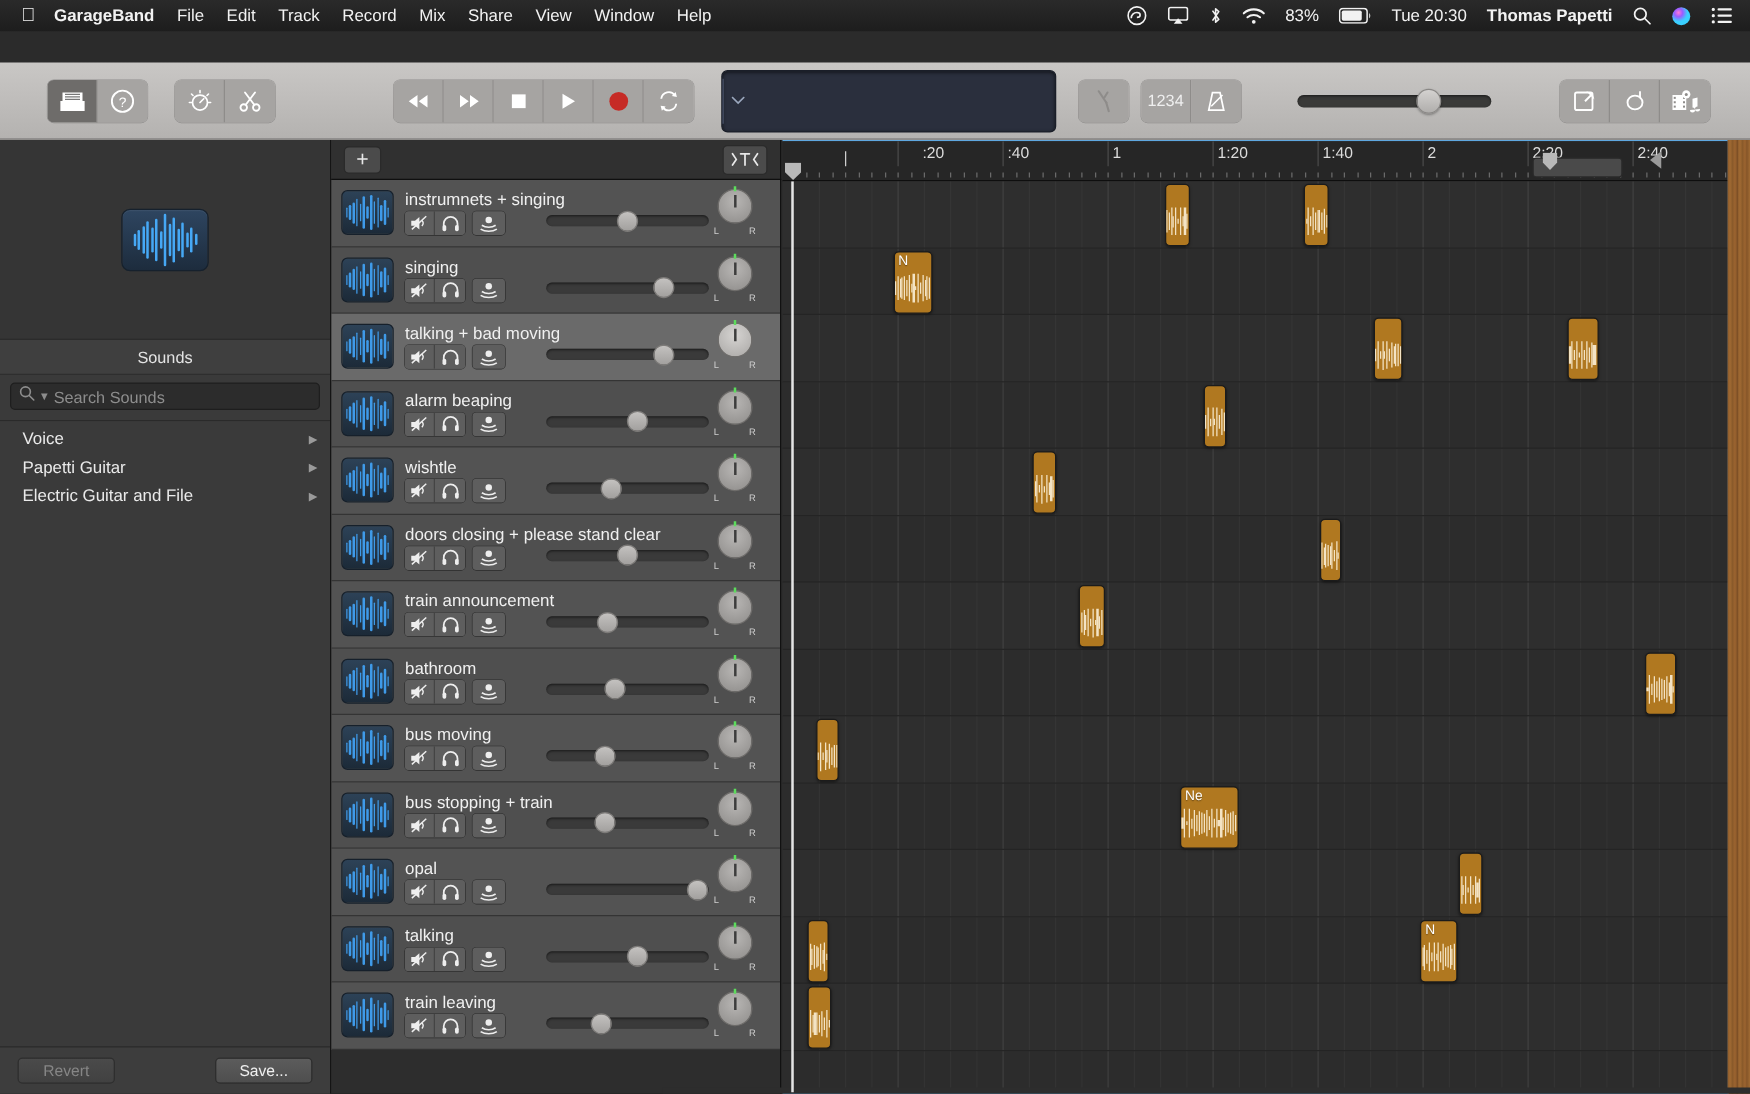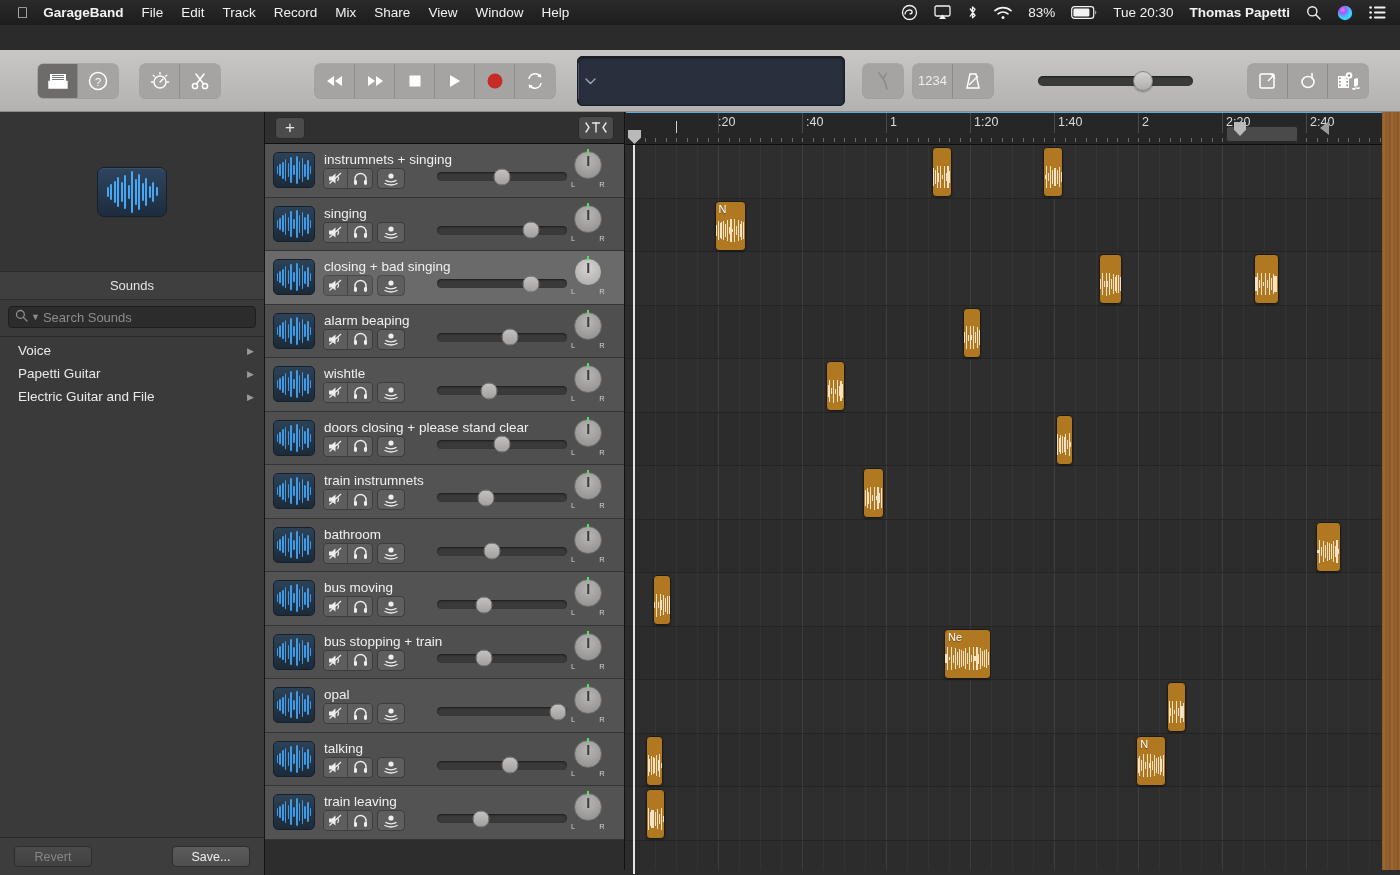--- a/index.html
+++ b/index.html
@@ -708,21 +708,21 @@
               <i style="height: 26px;"></i>
               <i style="height: 10px;"></i>
               <i style="height: 28px;"></i>
               <i style="height: 18px;"></i>
               <i style="height: 24px;"></i>
               <i style="height: 13px;"></i>
               <i style="height: 20px;"></i>
               <i style="height: 8px;"></i>
             </div>
             <div class="tr-mid">
-              <div class="tr-name">closing + bad singing</div>
+              <div class="tr-name">talking + bad moving</div>
               <div class="tr-ctrl">
                 <div class="ms-group">
                   <div class="ms-btn">
                     <svg width="15" height="13" viewBox="0 0 15 13">
                       <path d="M1 4.5h3L7.5 1.5v10L4 8.5H1z" fill="#eee"></path>
                       <line x1="1.5" y1="11.5" x2="13" y2="1" stroke="#eee" stroke-width="1.2"></line>
                       <path d="M9.5 4.2a3.4 3.4 0 0 1 0 4.6" fill="none" stroke="#eee" stroke-width="1.1"></path>
                     </svg>
                   </div>
                   <div class="ms-btn">
@@ -928,21 +928,21 @@
               <i style="height: 26px;"></i>
               <i style="height: 10px;"></i>
               <i style="height: 28px;"></i>
               <i style="height: 18px;"></i>
               <i style="height: 24px;"></i>
               <i style="height: 13px;"></i>
               <i style="height: 20px;"></i>
               <i style="height: 8px;"></i>
             </div>
             <div class="tr-mid">
-              <div class="tr-name">train instrumnets</div>
+              <div class="tr-name">train announcement</div>
               <div class="tr-ctrl">
                 <div class="ms-group">
                   <div class="ms-btn">
                     <svg width="15" height="13" viewBox="0 0 15 13">
                       <path d="M1 4.5h3L7.5 1.5v10L4 8.5H1z" fill="#eee"></path>
                       <line x1="1.5" y1="11.5" x2="13" y2="1" stroke="#eee" stroke-width="1.2"></line>
                       <path d="M9.5 4.2a3.4 3.4 0 0 1 0 4.6" fill="none" stroke="#eee" stroke-width="1.1"></path>
                     </svg>
                   </div>
                   <div class="ms-btn">
@@ -1373,21 +1373,21 @@
             <div class="ruler-tick" style="left: 670px;"></div>
             <div class="ruler-tick" style="left: 680px;"></div>
             <div class="ruler-tick" style="left: 691px;"></div>
             <div class="ruler-tick" style="left: 701px;"></div>
             <div class="ruler-tick" style="left: 712px;"></div>
             <div class="ruler-tick" style="left: 722px;"></div>
             <div class="ruler-tick" style="left: 733px;"></div>
             <div class="ruler-tick" style="left: 743px;"></div>
             <div class="ruler-tick" style="left: 754px;"></div>
             <div class="ruler-grid" style="left: 92px;"></div>
-            <div class="ruler-label" style="left: 88px;">:20</div>
+            <div class="ruler-label" style="left: 108px;">:20</div>
             <div class="ruler-grid" style="left: 176px;"></div>
             <div class="ruler-label" style="left: 176px;">:40</div>
             <div class="ruler-grid" style="left: 260px;"></div>
             <div class="ruler-label" style="left: 260px;">1</div>
             <div class="ruler-grid" style="left: 344px;"></div>
             <div class="ruler-label" style="left: 344px;">1:20</div>
             <div class="ruler-grid" style="left: 428px;"></div>
             <div class="ruler-label" style="left: 428px;">1:40</div>
             <div class="ruler-grid" style="left: 512px;"></div>
             <div class="ruler-label" style="left: 512px;">2</div>

